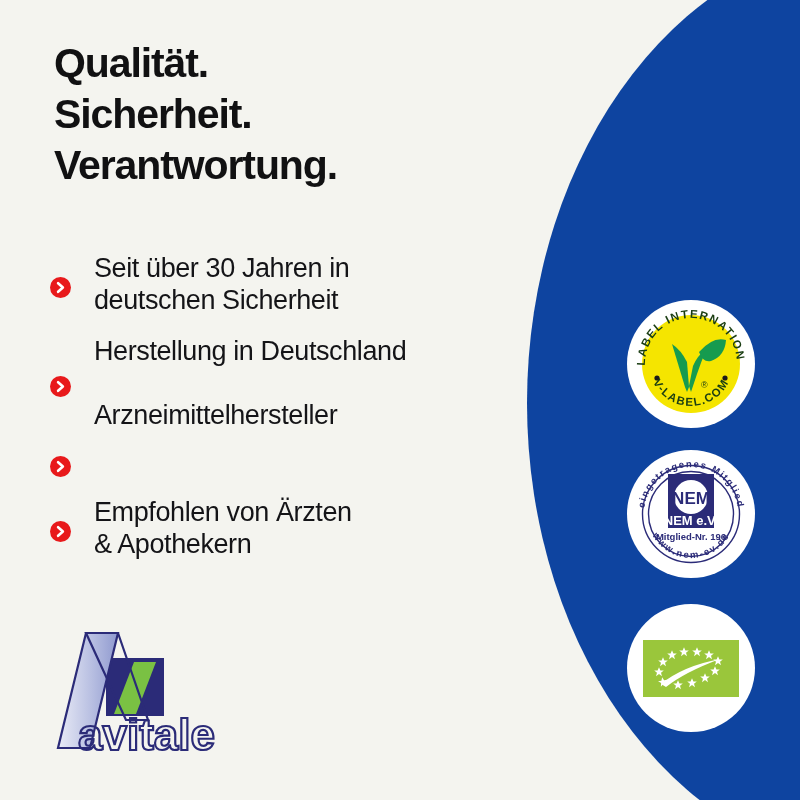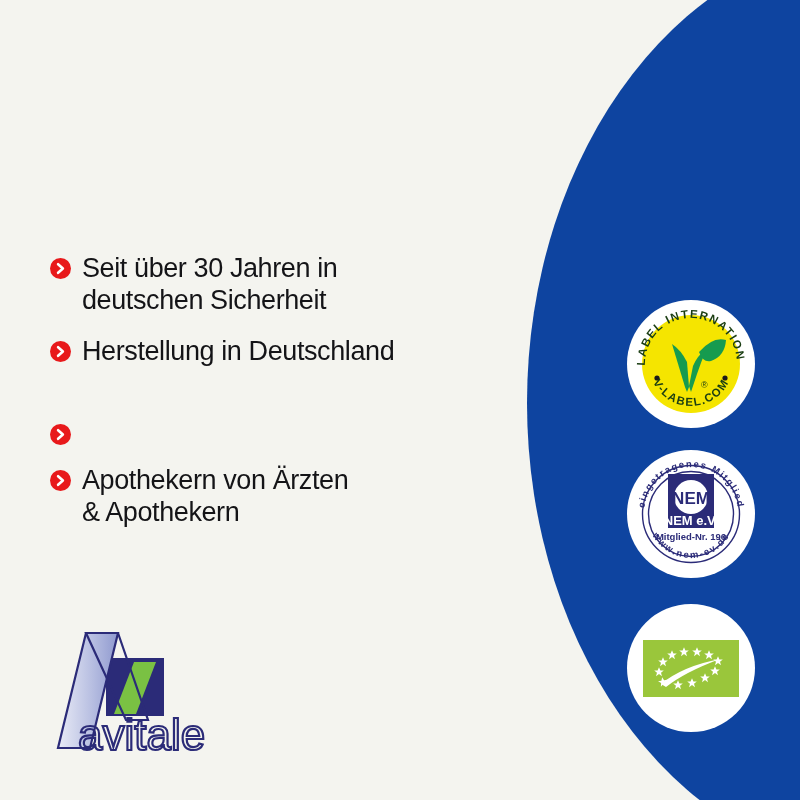--- a/index.html
+++ b/index.html
@@ -49,22 +49,23 @@
 
   
   .bullets {
     position:absolute;
     left:50px; top:252px;
     width:470px;
     z-index:3;
   }
   .bullet-row {
     display:flex;
-    align-items:flex-start;
+    align-items:center;
     margin-bottom:19px;
+    gap:12px;
   }
   .bullet-icon {
     flex:0 0 auto;
     width:21px; height:21px;
     border-radius:50%;
     background:#e8191b;
     margin-top:6px;
     margin-right:11px;
     position:relative;
   }
@@ -91,29 +92,35 @@
   #badge-vlabel  { left:627px; top:300px;  width:128px; height:128px; }
   #badge-nem     { left:627px; top:450px;  width:128px; height:128px; }
   #badge-eu      { left:627px; top:604px;  width:128px; height:128px; }
 
   
   .logo {
     position:absolute;
     left:50px; top:628px;
     width:190px; height:140px;
     z-index:3;
+    font-weight:bold;
   }
 </style>
 </head>
 <body>
 
 <div id="stage">
 
   <div class="blue-shape"></div>
 
+  <div class="headline">
+    <div class="headline-line">Qualität.</div>
+    <div class="headline-line">Sicherheit.</div>
+    <div class="headline-line">Verantwortung.</div>
+  </div>
 
   <div class="bullets">
 
     <div class="bullet-row">
       <span class="bullet-icon">
         <svg width="21" height="21" viewBox="0 0 21 21">
           <path d="M8.1 6.2 L12.9 10.5 L8.1 14.8" fill="none" stroke="#ffffff" stroke-width="2.6" stroke-linecap="round" stroke-linejoin="round"></path>
         </svg>
       </span>
       <span class="bullet-text">
@@ -124,39 +131,40 @@
 
     <div class="bullet-row">
       <span class="bullet-icon">
         <svg width="21" height="21" viewBox="0 0 21 21">
           <path d="M8.1 6.2 L12.9 10.5 L8.1 14.8" fill="none" stroke="#ffffff" stroke-width="2.6" stroke-linecap="round" stroke-linejoin="round"></path>
         </svg>
       </span>
       <span class="bullet-text">
         <span>Herstellung in Deutschland</span><br>
         <br>
+        <span>Arzneimittelhersteller</span>
       </span>
     </div>
 
     <div class="bullet-row">
       <span class="bullet-icon">
         <svg width="21" height="21" viewBox="0 0 21 21">
           <path d="M8.1 6.2 L12.9 10.5 L8.1 14.8" fill="none" stroke="#ffffff" stroke-width="2.6" stroke-linecap="round" stroke-linejoin="round"></path>
         </svg>
       </span>
     </div>
 
     <div class="bullet-row">
       <span class="bullet-icon">
         <svg width="21" height="21" viewBox="0 0 21 21">
           <path d="M8.1 6.2 L12.9 10.5 L8.1 14.8" fill="none" stroke="#ffffff" stroke-width="2.6" stroke-linecap="round" stroke-linejoin="round"></path>
         </svg>
       </span>
       <span class="bullet-text">
-        <span>Apothekern von Ärzten</span><br>
+        <span>Empfohlen von Ärzten</span><br>
         <span>&amp; Apothekern</span>
       </span>
     </div>
 
   </div>
 
 
   <div class="badge" id="badge-vlabel">
     <svg width="128" height="128" viewBox="0 0 128 128">
       <defs>

